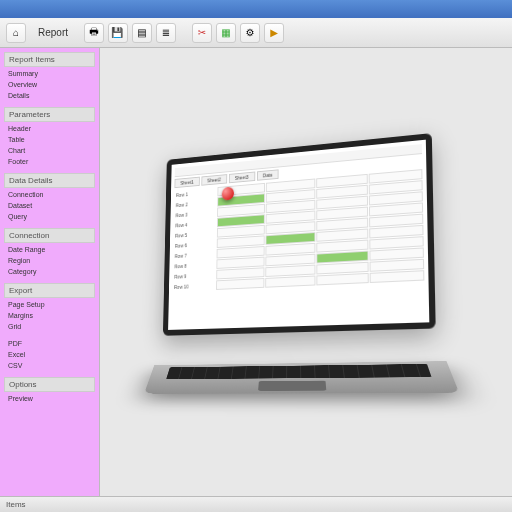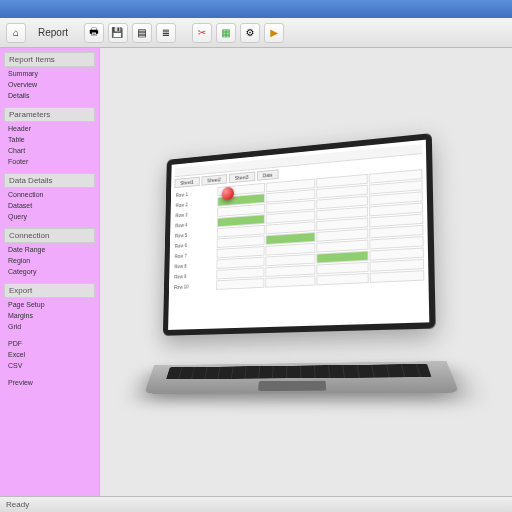--- a/index.html
+++ b/index.html
@@ -76,20 +76,21 @@
       <div class="sb-group-gap"></div>
       <div class="sb-header">Export</div>
       <div class="sb-item">Page Setup</div>
       <div class="sb-item">Margins</div>
       <div class="sb-item">Grid</div>
       <div class="sb-group-gap"></div>
       <div class="sb-item">PDF</div>
       <div class="sb-item">Excel</div>
       <div class="sb-item">CSV</div>
       <div class="sb-group-gap"></div>
+      <div class="sb-header">Options</div>
       <div class="sb-item">Preview</div>
       <div class="sb-group-gap"></div>
     </div>
   <div class="canvas">
     <div class="laptop">
       <div class="screen">
         <div class="screen-content">
           <div class="sc-toolbar"></div>
           <div class="sc-tabs" id="sc-tabs">
               <div class="sc-tab">Sheet1</div>
@@ -154,14 +155,14 @@
       </div>
       <div class="kb">
         <div class="keys"></div>
         <div class="trackpad"></div>
       </div>
     </div>
   </div>
 </div>
 
 <div class="statusbar">
-  <span>Ready</span>
+  <span>Items</span>
 </div>
 
 </body></html>

